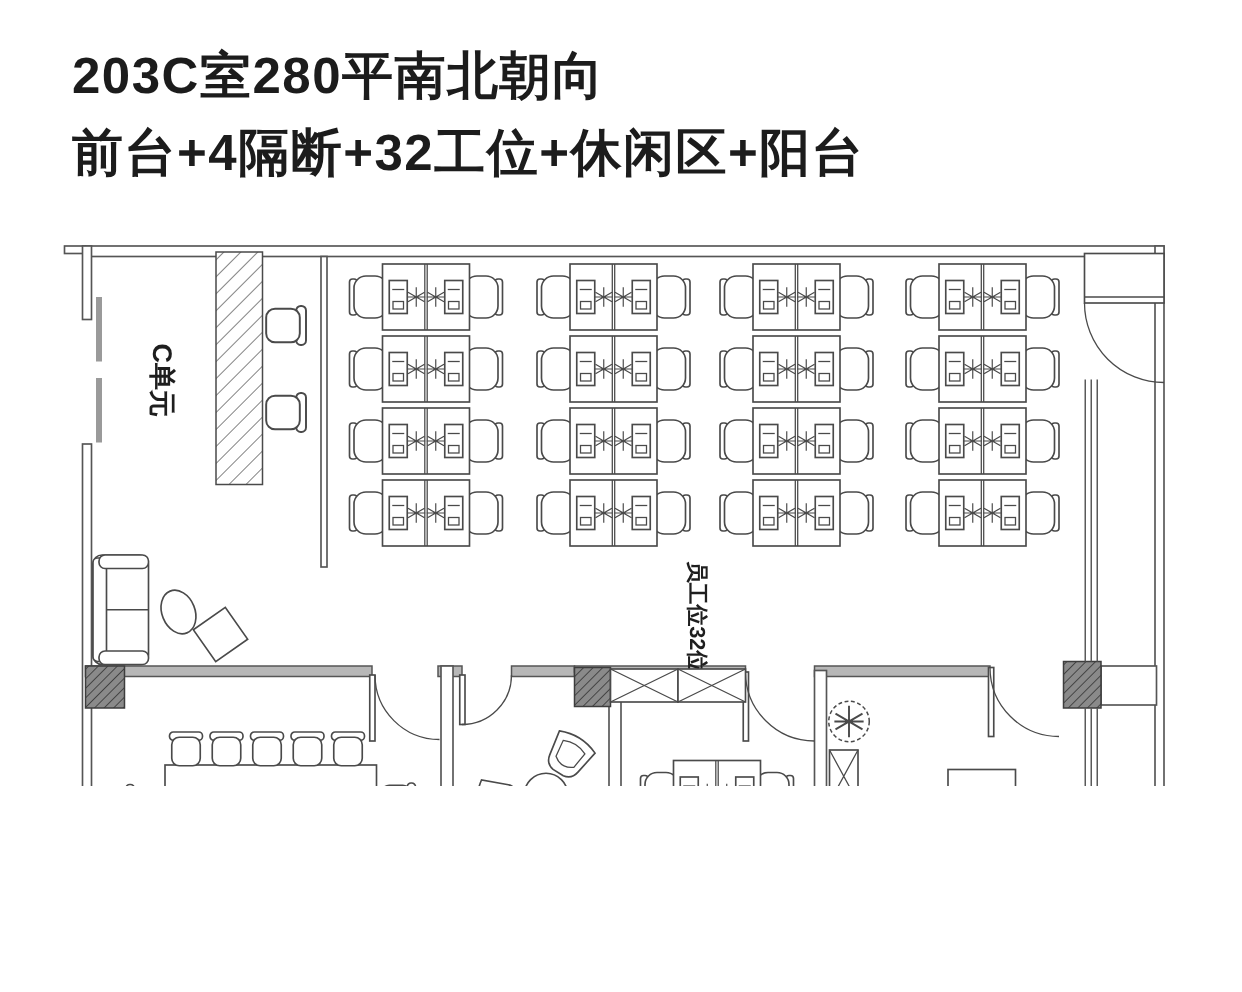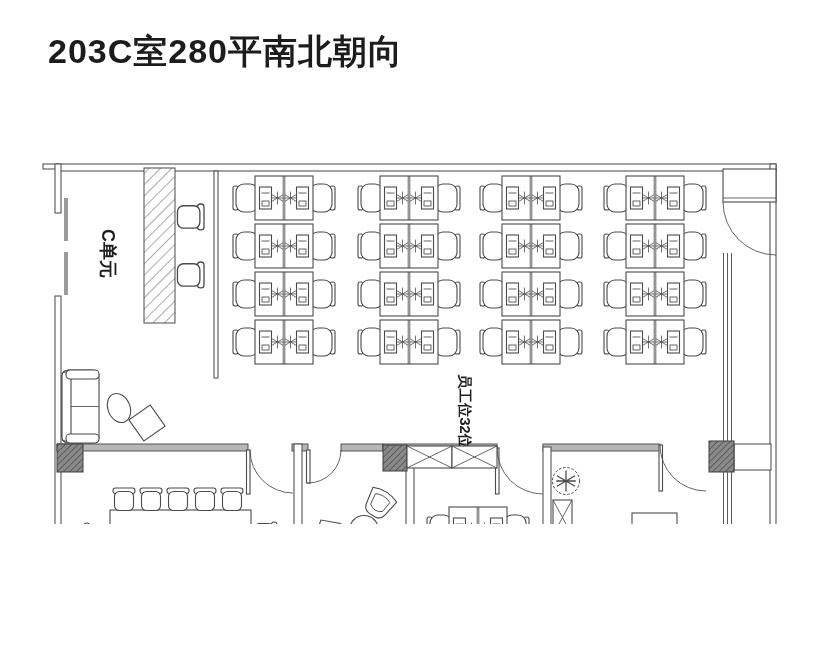--- a/index.html
+++ b/index.html
@@ -20,20 +20,21 @@
   .win  {fill:#9a9a9a;stroke:none;}
   .planlabel{fill:#1e1e1e;font-weight:700;font-family:"Liberation Sans","DejaVu Sans",sans-serif;}
 </style>
 </head>
 <body>
 
 <div id="stage">
 
   <div id="titles">
     <div class="t">203C室280平南北朝向</div>
+    <div class="t">前台+4隔断+32工位+休闲区+阳台</div>
   </div>
 
   <svg width="828" height="661" viewBox="0 0 828 661">
     <defs>
       <pattern id="hatchDesk" width="8" height="8" patternUnits="userSpaceOnUse" patternTransform="rotate(45)">
         <rect width="8" height="8" fill="#ffffff"></rect>
         <line x1="0" y1="0" x2="0" y2="8" stroke="#5a5a5a" stroke-width="1"></line>
       </pattern>
       <pattern id="hatchCol" width="4.5" height="4.5" patternUnits="userSpaceOnUse" patternTransform="rotate(45)">
         <rect width="4.5" height="4.5" fill="var(--c-column)"></rect>

